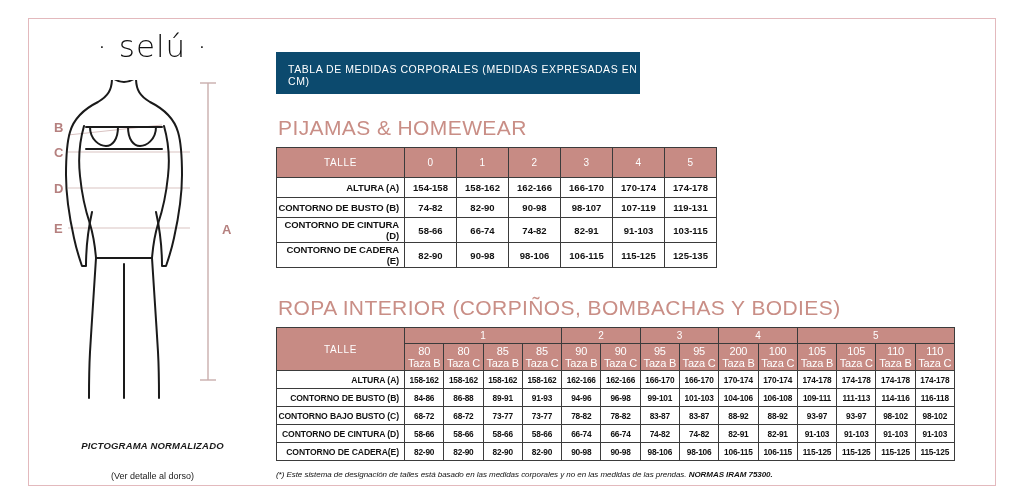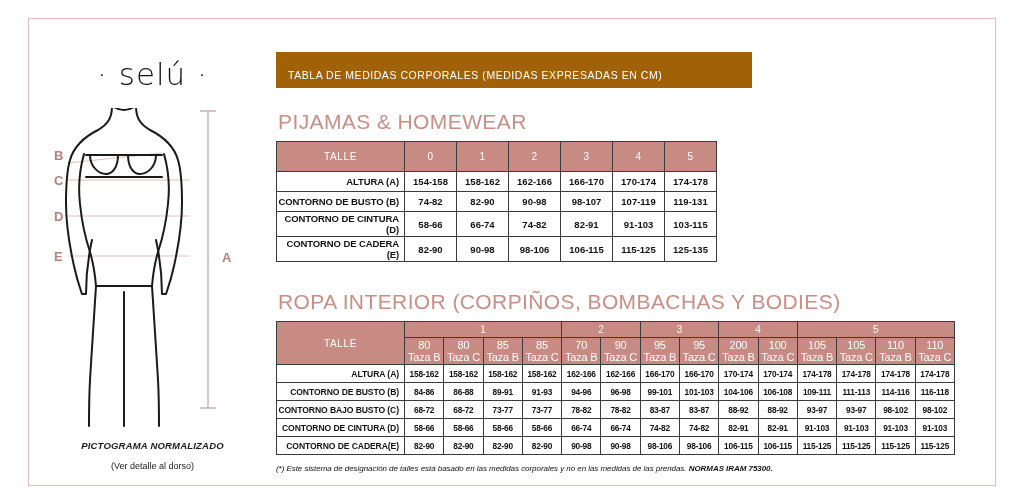--- a/index.html
+++ b/index.html
@@ -23,56 +23,55 @@
   }
 
   
   .left{
     position:absolute;
     left:40px;top:28px;
     width:225px;height:450px;
   }
   .logo{
     text-align:center;
-    margin-top:28px;
     font-size:31px;
     letter-spacing:1px;
     color:#111;
     font-family:"DejaVu Sans", sans-serif;
     font-weight:300;
   }
   .picto-wrap{
     position:relative;
     margin-top:16px;
     width:225px;height:300px;
   }
   .picto-cap{
     position:absolute;
     left:0;top:412px;
     width:225px;
     text-align:center;
     font-style:italic;
     color:#1a1a1a;
   }
   .picto-cap .l1{font-size:9.5px;font-weight:bold;letter-spacing:.2px;}
-  .picto-cap .l2{font-size:9px;font-style:normal;margin-top:10px;}
+  .picto-cap .l2{font-size:9px;font-style:normal;margin-top:20px;}
 
   
   .right{
     position:absolute;
     left:276px;top:52px;
     width:700px;
   }
   .banner{
-    background:#a16207;
+    background:#0c4a6e;
     color:#ffffff;
     font-size:10.5px;
     letter-spacing:.55px;
-    padding:17px 0 7px 12px;
-    width:476px;
+    padding:11px 0 7px 12px;
+    width:364px;
     box-sizing:border-box;
   }
   .sect-title{
     color:#c98e86;
     font-size:21px;
     letter-spacing:.4px;
     margin:22px 0 7px 2px;
     font-weight:400;
   }
   .sect-title.t2{margin-top:28px;}
@@ -295,21 +294,21 @@
             <th class="hd grp" colspan="2">2</th>
             <th class="hd grp" colspan="2">3</th>
             <th class="hd grp" colspan="2">4</th>
             <th class="hd grp" colspan="4">5</th>
           </tr>
         <tr id="t2-sub">
             <th class="hd sub">80 Taza B</th>
             <th class="hd sub">80 Taza C</th>
             <th class="hd sub">85 Taza B</th>
             <th class="hd sub">85 Taza C</th>
-            <th class="hd sub">70 Taza B</th>
+            <th class="hd sub">90 Taza B</th>
             <th class="hd sub">90 Taza C</th>
             <th class="hd sub">95 Taza B</th>
             <th class="hd sub">95 Taza C</th>
             <th class="hd sub">200 Taza B</th>
             <th class="hd sub">100 Taza C</th>
             <th class="hd sub">105 Taza B</th>
             <th class="hd sub">105 Taza C</th>
             <th class="hd sub">110 Taza B</th>
             <th class="hd sub">110 Taza C</th>
           </tr>

